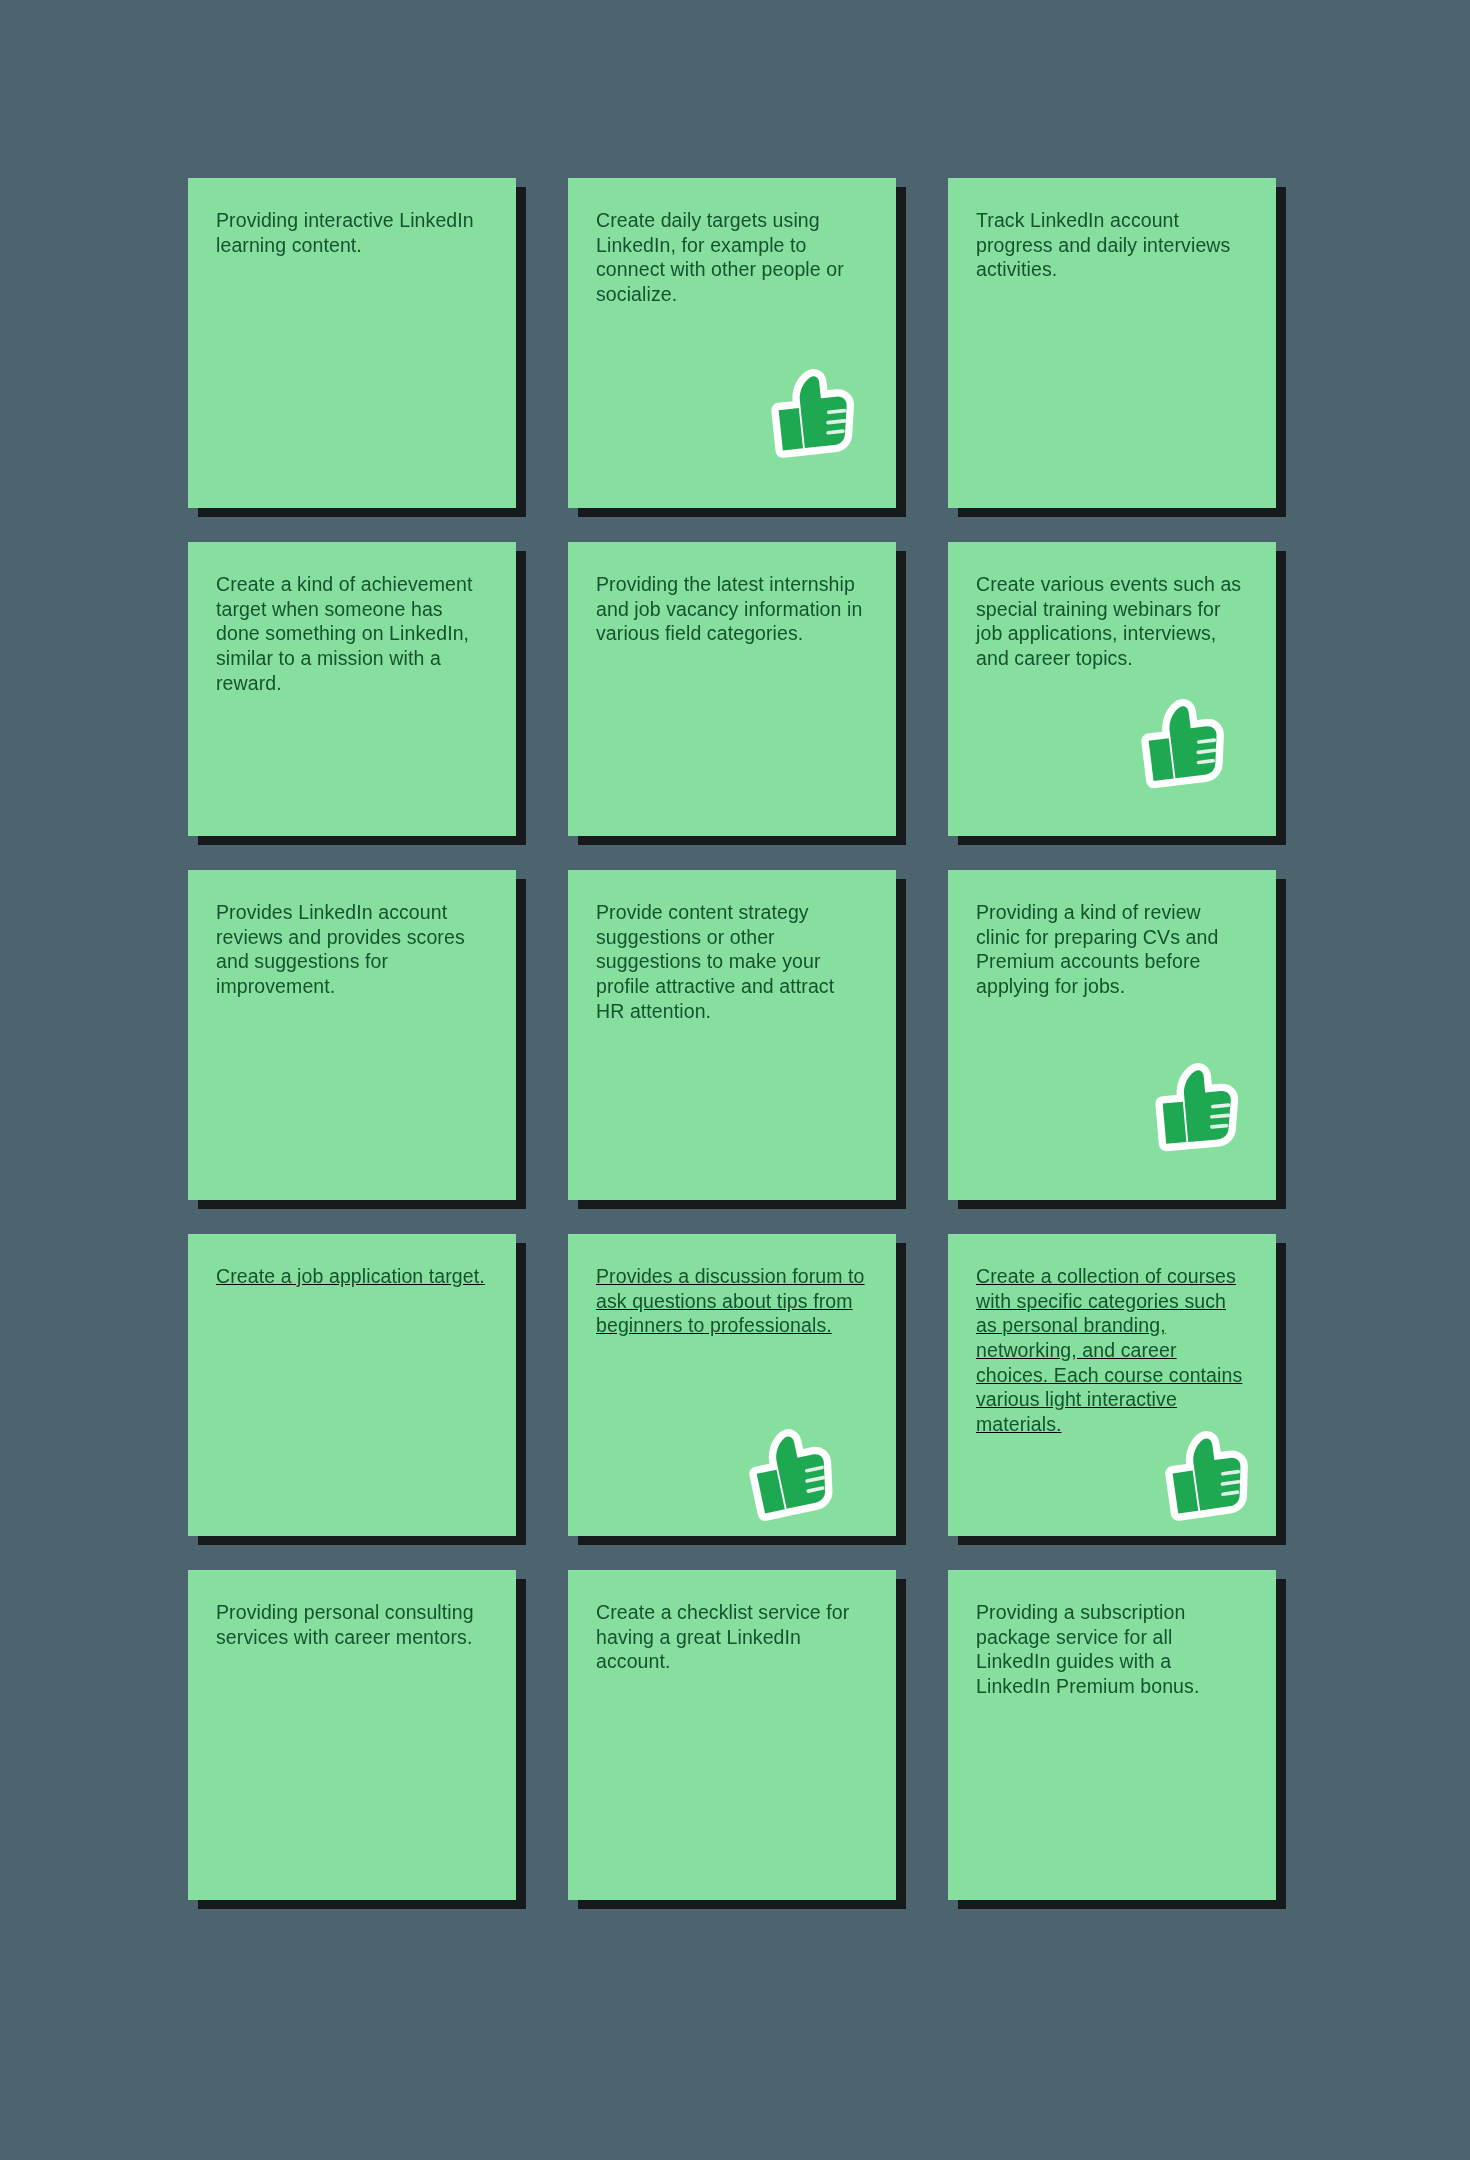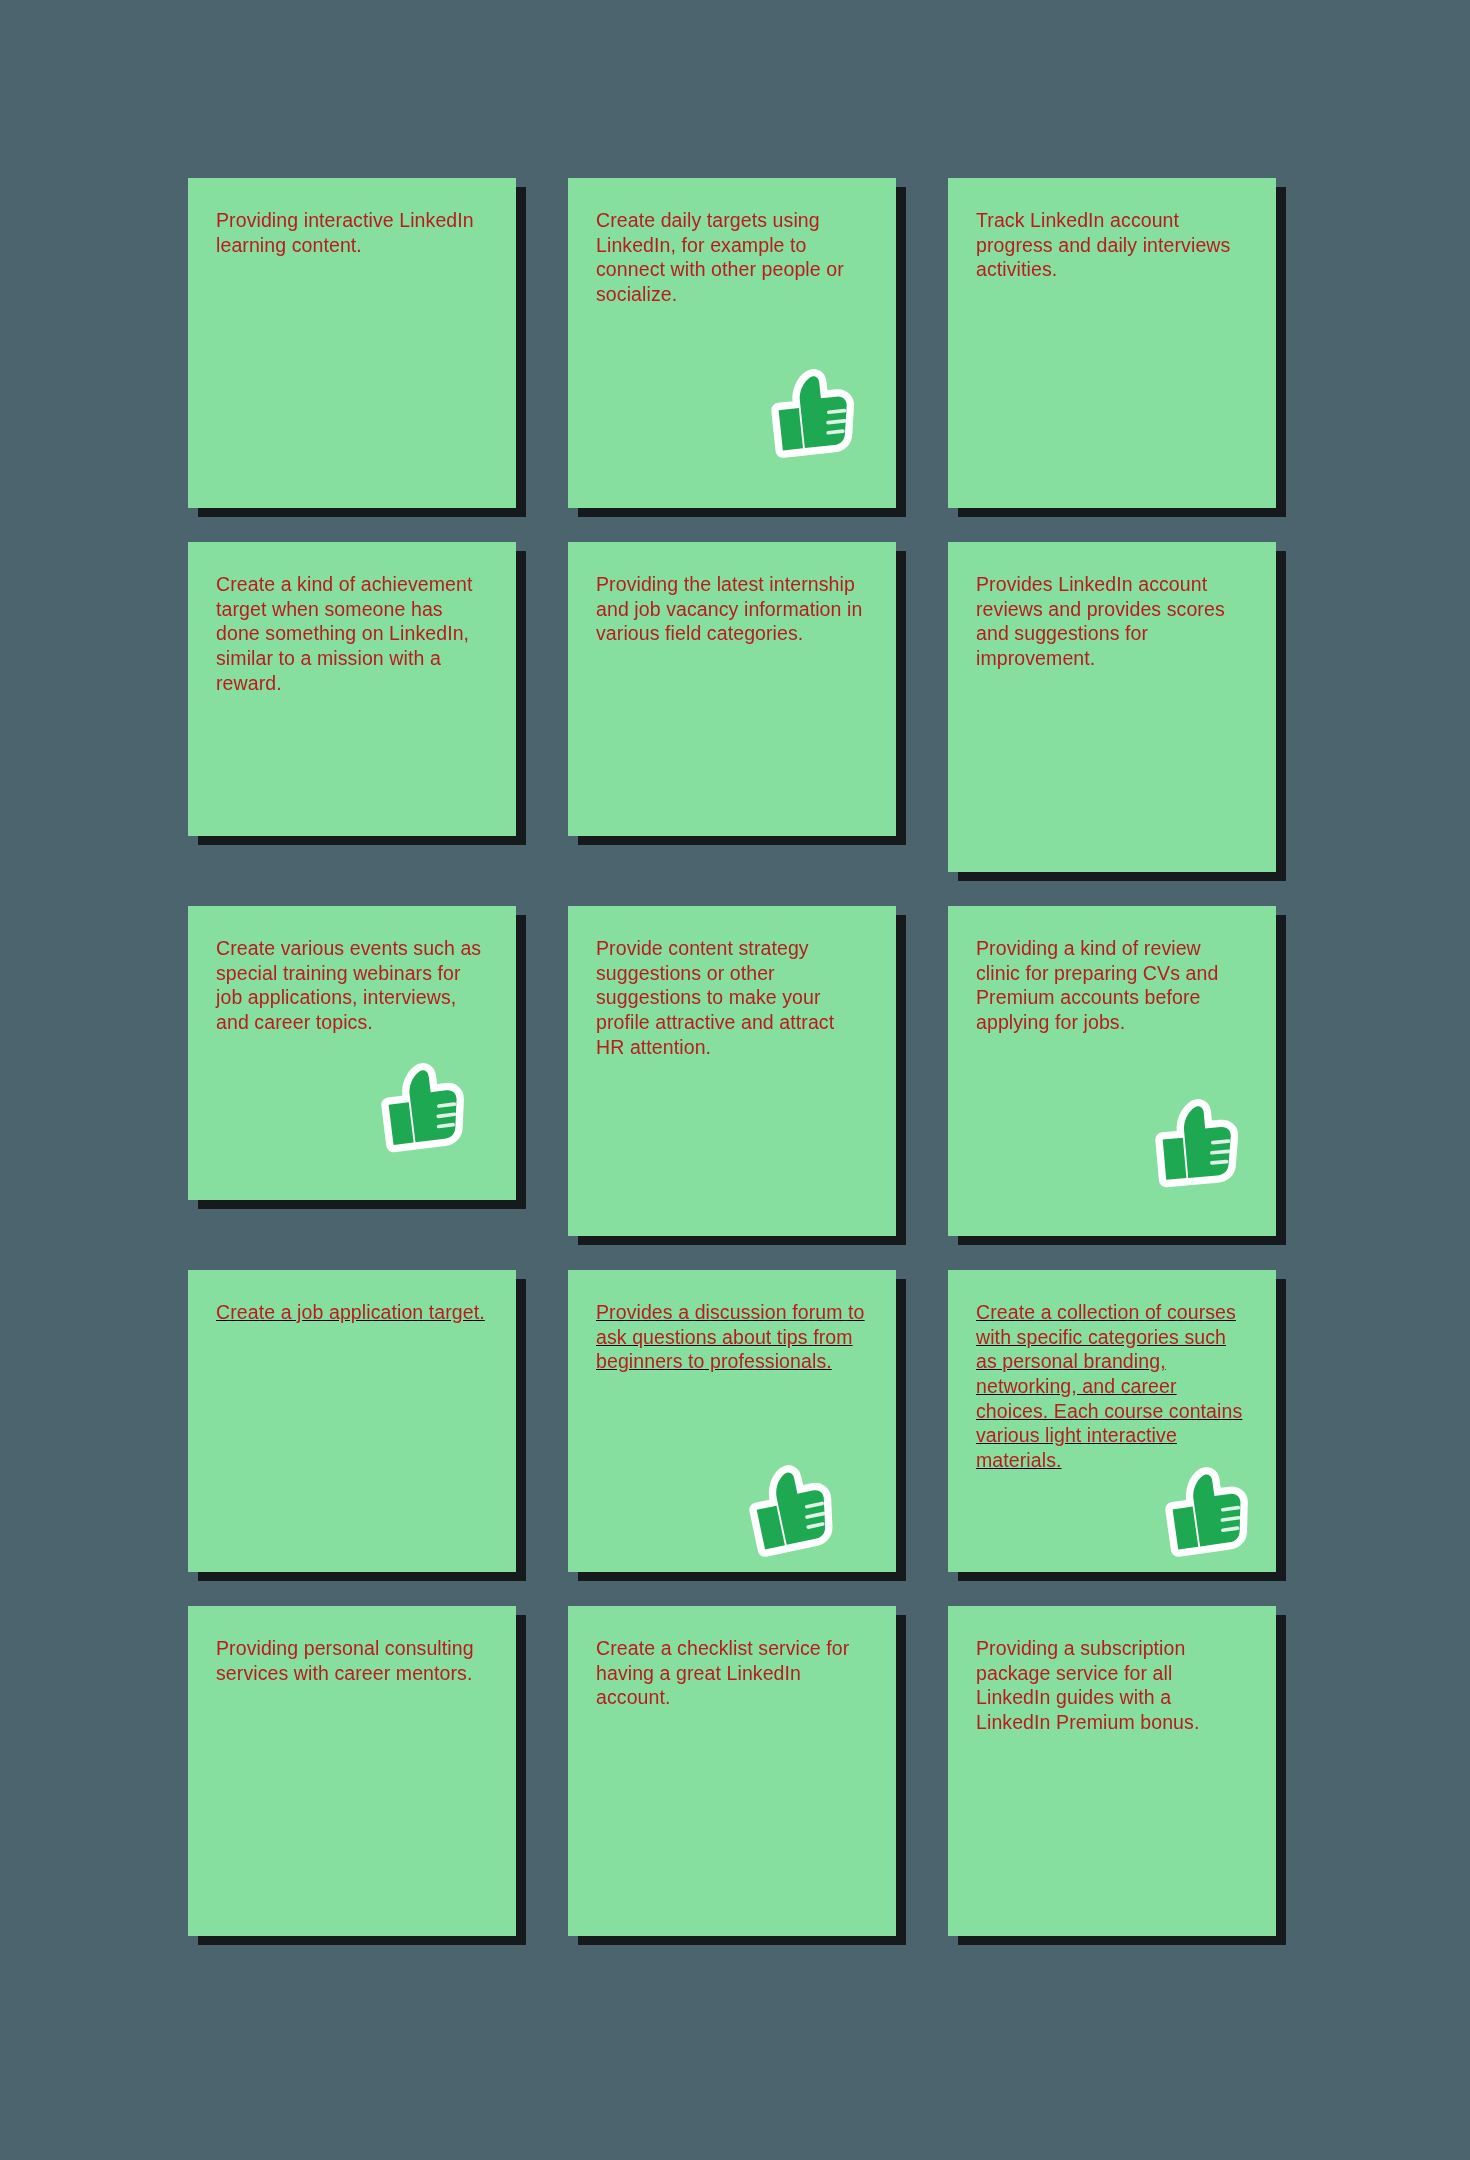--- a/index.html
+++ b/index.html
@@ -24,21 +24,21 @@
   .note{
     position:relative;
     background:#86df9f;
     box-sizing:border-box;
     padding:30px 28px 20px 28px;
     box-shadow:10px 9px 0 0 rgba(18,20,22,.92);
     overflow:hidden;
   }
   .note-text{
     margin:0;
-    color:#b91c1c;
+    color:#14532d;
     font-size:19.5px;
     line-height:1.265;
     letter-spacing:.1px;
     white-space:pre-line;
     position:relative;
     z-index:1;
   }
   
   .h1{height:330px;}
   .h2{height:294px;}
@@ -82,34 +82,34 @@
   <div class="note h1">
     <p class="note-text">Track LinkedIn account progress and daily interviews activities.</p>
   </div>
 
   <div class="note h2">
     <p class="note-text">Create a kind of achievement target when someone has done something on LinkedIn, similar to a mission with a reward.</p>
   </div>
   <div class="note h2">
     <p class="note-text">Providing the latest internship and job vacancy information in various field categories.</p>
   </div>
-  <div class="note h3">
-    <p class="note-text">Provides LinkedIn account reviews and provides scores and suggestions for improvement.</p>
-  </div>
-
   <div class="note h2">
     <p class="note-text">Create various events such as special training webinars for job applications, interviews, and career topics.</p>
     <span class="thumb t-r2c3">
       <svg viewBox="0 0 100 100" xmlns="http://www.w3.org/2000/svg">
         <path d="M36 44 L36 36 C36 26 42 16 50 12 C55 10 59 13 59 19 L59 36 L76 36 C83 36 87 41 86 47 L81 77 C80 84 75 88 68 88 L36 88 Z M12 44 L34 44 L34 88 L12 88 Z" fill="none" stroke="#ffffff" stroke-width="16" stroke-linejoin="round" stroke-linecap="round"></path>
         <path d="M36 44 L36 36 C36 26 42 16 50 12 C55 10 59 13 59 19 L59 36 L76 36 C83 36 87 41 86 47 L81 77 C80 84 75 88 68 88 L36 88 Z" fill="#1da851"></path>
         <path d="M12 44 L34 44 L34 88 L12 88 Z" fill="#1da851"></path>
         <path d="M66 52 L83 52 M64 63 L82 63 M63 74 L79 74" stroke="#ffffff" stroke-width="4" stroke-linecap="round" opacity=".85"></path>
       </svg>
     </span>
+  </div>
+
+  <div class="note h3">
+    <p class="note-text">Provides LinkedIn account reviews and provides scores and suggestions for improvement.</p>
   </div>
   <div class="note h3">
     <p class="note-text">Provide content strategy suggestions or other suggestions to make your profile attractive and attract HR attention.</p>
   </div>
   <div class="note h3">
     <p class="note-text">Providing a kind of review clinic for preparing CVs and Premium accounts before applying for jobs.</p>
     <span class="thumb t-r3c3">
       <svg viewBox="0 0 100 100" xmlns="http://www.w3.org/2000/svg">
         <path d="M36 44 L36 36 C36 26 42 16 50 12 C55 10 59 13 59 19 L59 36 L76 36 C83 36 87 41 86 47 L81 77 C80 84 75 88 68 88 L36 88 Z M12 44 L34 44 L34 88 L12 88 Z" fill="none" stroke="#ffffff" stroke-width="16" stroke-linejoin="round" stroke-linecap="round"></path>
         <path d="M36 44 L36 36 C36 26 42 16 50 12 C55 10 59 13 59 19 L59 36 L76 36 C83 36 87 41 86 47 L81 77 C80 84 75 88 68 88 L36 88 Z" fill="#1da851"></path>

